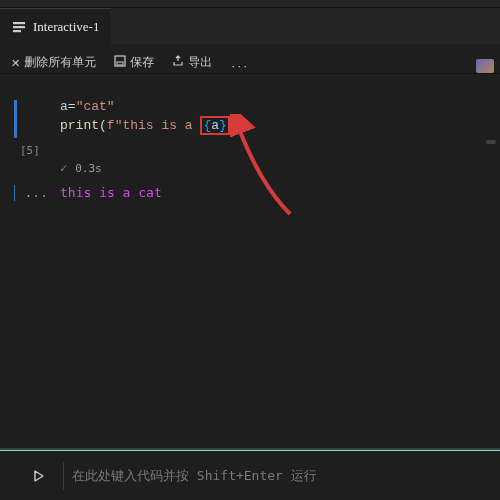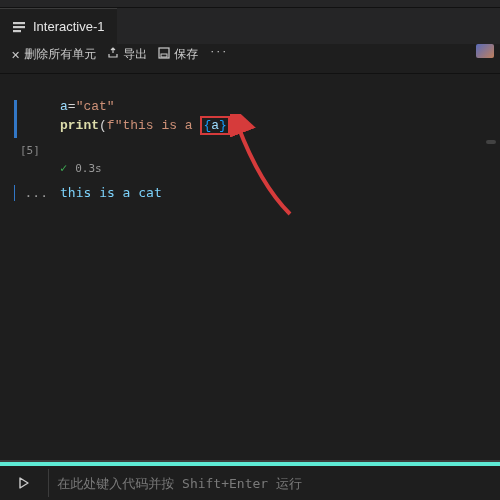--- a/index.html
+++ b/index.html
@@ -16,40 +16,41 @@
     width: 500px; height: 500px;
   }
   
   .topbar-spacer { height: 8px; background: #252526; border-bottom: 1px solid #111; }
   
   .tabs {
     display: flex;
     background: #252526;
     height: 36px;
     align-items: stretch;
+    font-family: Liberation Serif, serif;
   }
   .tab {
     display: flex; align-items: center;
     gap: 7px;
     padding: 0 12px;
     background: #1e1e1e;
     border-top: 1px solid #3c3c3c;
     color: #e6e6e6;
     font-size: 13px;
   }
   .tab .icn { display:flex; align-items:center; }
   
   .toolbar {
     display: flex;
-    align-items: flex-start;
+    align-items: flex-end;
     height: 30px;
     padding: 0 6px;
     background: #1e1e1e;
     border-bottom: 1px solid #111;
-    gap: 1px;
+    gap: 8px;
     font-size: 12px;
     color: #cccccc;
     white-space: nowrap;
   }
   .tb-item {
     display: flex; align-items: center; gap: 4px;
     padding: 2px 5px;
     color: #cccccc;
   }
   .tb-item.red .icon-sq { border-color: #e05b5b; }
@@ -96,21 +97,21 @@
   .code {
     font-family: Consolas, "Courier New", monospace;
     font-size: 13px;
     line-height: 18px;
     color: #d4d4d4;
     white-space: pre;
   }
   .tok-var { color: #9cdcfe; }
   .tok-op  { color: #d4d4d4; }
   .tok-str { color: #ce9178; }
-  .tok-fn  { color: #dcdcaa; font-weight: bold; }
+  .tok-fn  { color: #dcdcaa; }
   .tok-delim { color: #d4d4d4; }
   .tok-brace { color: #179fff; }
   .tok-fvar { color: #9cdcfe; }
   .fstring-box {
     display: inline-block;
     border: 2px solid #d63b3b;
     padding: 0 1px;
     line-height: 15px;
   }
   .status-row {
@@ -122,41 +123,41 @@
   .check { color: #3fae55; font-size: 12px; }
   .out-row {
     display: flex; gap: 12px; padding: 2px 14px 0 14px;
     font-family: Consolas, monospace; font-size: 13px;
   }
   .out-gutter {
     width: 34px; display:flex; align-items:flex-start;
   }
   .out-bar { width:3px; height:16px; background:#3277c6; margin-right:10px; }
   .out-dots { color: #9a9a9a; }
-  .out-text { color: #7dd3fc; }
+  .out-text { color: #d946ef; }
   
   .arrow {
     position: absolute;
     pointer-events: none;
   }
   
   .hsep {
     height: 1px; background: #3c3c3c; margin: 0;
   }
   .bottom {
     position: absolute;
     left: 0; right: 0; bottom: 0;
     border-top: 1px solid #3c3c3c;
     background: #1e1e1e;
   }
   .input-row {
     display: flex; align-items: center;
-    height: 38px;
-    border-top: 4px solid #5eead4;
-    padding: 0 8px;
+    height: 50px;
+    border-top: 1px solid #5eead4;
+    padding: 0 23px;
   }
   .play {
     width: 36px; display:flex; justify-content:center; align-items:center;
     color: #cccccc;
   }
   .vsep { width:1px; height: 28px; background:#3c3c3c; margin: 0 8px; }
   .placeholder {
     color: #7a7a7a; font-size: 13px;
     font-family: "Segoe UI","Microsoft YaHei",sans-serif;
     background: transparent; border: none; width: 100%;
@@ -189,34 +190,34 @@
   </div>
 
   <div class="toolbar">
     <div class="tb-item">
       <span class="icon-x"></span>
       <span>删除所有单元</span>
     </div>
     <div class="tb-item">
       <span>
         <svg width="12" height="12" viewBox="0 0 12 12">
+            <rect x="1" y="1" width="10" height="10" fill="none" stroke="#cccccc" stroke-width="1.2"></rect>
+            <rect x="3" y="7" width="6" height="3" fill="none" stroke="#cccccc" stroke-width="1"></rect>
+          </svg>
+      </span>
+      <span>保存</span>
+    </div>
+    <div class="tb-item">
+      <span>
+        <svg width="12" height="12" viewBox="0 0 12 12">
             <path d="M2 7v3h8V7" fill="none" stroke="#cccccc" stroke-width="1.2"></path>
             <path d="M6 1v5M4 3l2-2 2 2" fill="none" stroke="#cccccc" stroke-width="1.2"></path>
           </svg>
       </span>
       <span>导出</span>
-    </div>
-    <div class="tb-item">
-      <span>
-        <svg width="12" height="12" viewBox="0 0 12 12">
-            <rect x="1" y="1" width="10" height="10" fill="none" stroke="#cccccc" stroke-width="1.2"></rect>
-            <rect x="3" y="7" width="6" height="3" fill="none" stroke="#cccccc" stroke-width="1"></rect>
-          </svg>
-      </span>
-      <span>保存</span>
     </div>
     <div class="tb-more">···</div>
     <div style="flex:1"></div>
     <div class="tb-kernel"></div>
   </div>
 
   <div class="main">
     <div class="scrollbar-hint"></div>
 
     <div class="cell">

